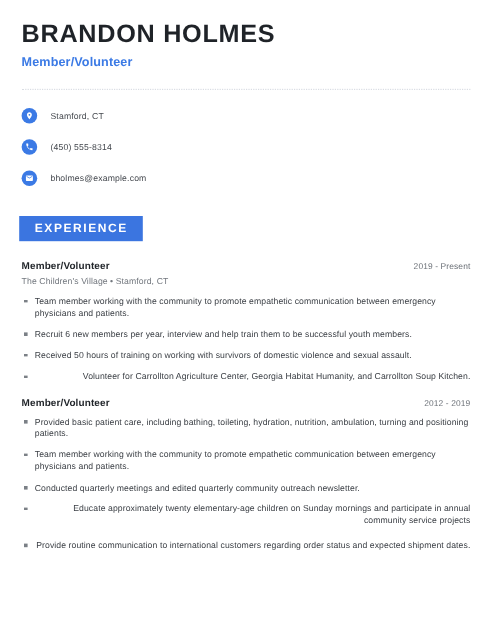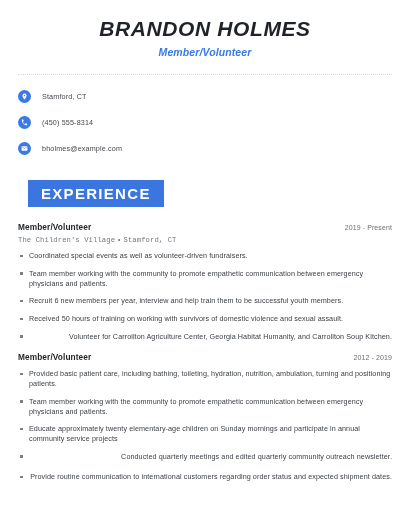--- a/index.html
+++ b/index.html
@@ -19,22 +19,21 @@
   .page {
     width: 410px;
     height: 530px;
     box-sizing: border-box;
     position: relative;
   }
 
   
   .header {
     padding: 17px 18px 0 18px;
-    text-align: center;
-    font-style: italic;
+    text-align: left;
   }
   .full-name {
     font-size: 21px;
     font-weight: bold;
     letter-spacing: 0.6px;
     color: #1f2328;
     line-height: 1.15;
     margin: 0;
   }
   .job-title {
@@ -79,25 +78,25 @@
     font-size: 7.2px;
     color: #44484e;
     letter-spacing: 0.15px;
   }
 
   
   .section-badge {
     display: inline-block;
     background: #3b75e0;
     color: #ffffff;
-    font-size: 15px;
+    font-size: 10px;
     font-weight: bold;
     letter-spacing: 1.3px;
     padding: 5px 13px 5px 13px;
-    margin-left: 28px;
+    margin-left: 16px;
   }
 
   .experience-head {
     margin-top: 22px;
   }
 
   
   .entries {
     padding: 0 18px;
     margin-top: 15px;
@@ -120,21 +119,20 @@
     font-size: 7px;
     color: #6a6f76;
     white-space: nowrap;
     letter-spacing: 0.1px;
   }
   .entry-sub {
     font-size: 7.2px;
     color: #72777e;
     margin-top: 4px;
     letter-spacing: 0.1px;
-    font-family: Liberation Mono, monospace;
   }
   .entry-sub .sep {
     padding: 0 2px;
   }
 
   ul.bullets {
     list-style: none;
     margin: 7px 0 0 0;
     padding: 0;
   }
@@ -212,38 +210,37 @@
 
     <div class="entry">
       <div class="entry-toprow">
         <span class="entry-role">Member/Volunteer</span>
         <span class="entry-dates">2019 - Present</span>
       </div>
       <div class="entry-sub">
         <span>The Children's Village</span><span class="sep">•</span><span>Stamford, CT</span>
       </div>
       <ul class="bullets">
-        <li>Coordinated special events as well as volunteer-driven fundraisers.</li>
         <li>Team member working with the community to promote empathetic communication between emergency physicians and patients.</li>
         <li>Recruit 6 new members per year, interview and help train them to be successful youth members.</li>
         <li>Received 50 hours of training on working with survivors of domestic violence and sexual assault.</li>
         <li>Volunteer for Carrollton Agriculture Center, Georgia Habitat Humanity, and Carrollton Soup Kitchen.</li>
       </ul>
     </div>
 
     <div class="entry">
       <div class="entry-toprow">
         <span class="entry-role">Member/Volunteer</span>
         <span class="entry-dates">2012 - 2019</span>
       </div>
       <ul class="bullets">
         <li>Provided basic patient care, including bathing, toileting, hydration, nutrition, ambulation, turning and positioning patients.</li>
         <li>Team member working with the community to promote empathetic communication between emergency physicians and patients.</li>
+        <li>Conducted quarterly meetings and edited quarterly community outreach newsletter.</li>
         <li>Educate approximately twenty elementary-age children on Sunday mornings and participate in annual community service projects</li>
-        <li>Conducted quarterly meetings and edited quarterly community outreach newsletter.</li>
       </ul>
     </div>
 
     <div class="entry">
       <ul class="bullets">
         <li>Provide routine communication to international customers regarding order status and expected shipment dates.</li>
 
       </ul>
     </div>
 

